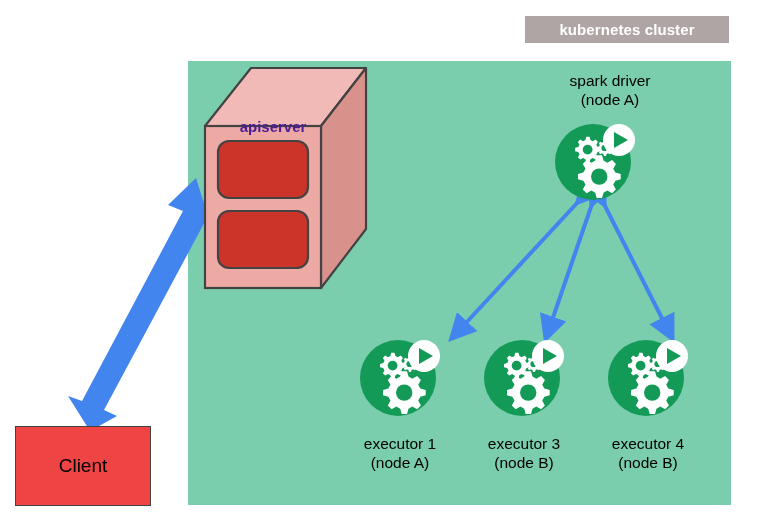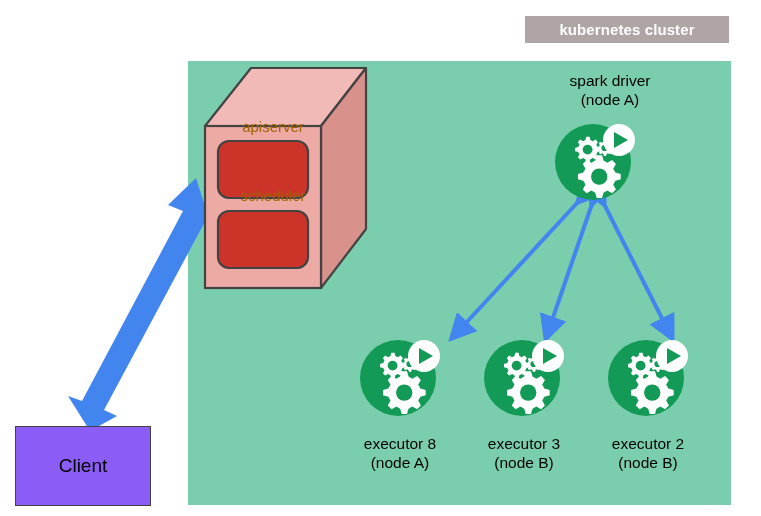--- a/index.html
+++ b/index.html
@@ -23,30 +23,30 @@
 
   
   .cluster-panel{
     position:absolute;left:188px;top:53px;width:543px;height:444px;
     background:#7acead;
   }
 
   
   .client-box{
     position:absolute;left:15px;top:418px;width:134px;height:78px;
-    background:#8b5cf6;border:1.5px solid #434343;
+    background:#ef4444;border:1.5px solid #434343;
     display:flex;align-items:center;justify-content:center;
     font-size:19px;color:#000000;
   }
 
   
   .cube{position:absolute;left:203px;top:58px;width:165px;height:225px;}
   .cube svg{display:block;}
   .cube-label{
-    position:absolute;color:#a16207;font-size:15px;font-weight:normal;
+    position:absolute;color:#4c1d95;font-size:15px;font-weight:bold;
     width:120px;text-align:center;left:10px;
   }
   .lbl-apiserver{top:52px;}
   .lbl-scheduler{top:121px;}
 
   
   .node-label{
     position:absolute;text-align:center;font-size:15.5px;color:#000000;
     line-height:19px;white-space:pre-line;
   }
@@ -112,21 +112,20 @@
 
       <path d="M118,60 L163,2 L163,163 L118,222 Z" fill="#d9918c" stroke="#434343" stroke-width="2.2" stroke-linejoin="round"></path>
 
       <rect x="2" y="60" width="116" height="162" fill="#eda9a4" stroke="#434343" stroke-width="2.2"></rect>
 
       <rect x="15" y="75" width="90" height="57" rx="11" ry="11" fill="#cc3429" stroke="#434343" stroke-width="2.2"></rect>
 
       <rect x="15" y="145" width="90" height="57" rx="11" ry="11" fill="#cc3429" stroke="#434343" stroke-width="2.2"></rect>
     </svg>
     <div class="cube-label lbl-apiserver">apiserver</div>
-    <div class="cube-label lbl-scheduler">scheduler</div>
   </div>
 
   <div class="node-label lbl-driver">spark driver
 (node A)</div>
 
   <div class="node-icon driver-icon">
     <svg width="84" height="84" viewBox="0 0 84 84">
       <circle cx="40" cy="44" r="38" fill="#139a57"></circle>
 
       <g fill="#ffffff">
@@ -165,21 +164,21 @@
       <g fill="#ffffff">
         <path d="M25,56 l5.3,-1.5 l2.2,-3.8 l-2.7,-4.8 l3.8,-3.8 l4.8,2.7 l3.8,-2.2 l1.5,-5.3 l5.3,0 l1.5,5.3 l3.8,2.2 l4.8,-2.7 l3.8,3.8 l-2.7,4.8 l2.2,3.8 l5.3,1.5 l0,5.3 l-5.3,1.5 l-2.2,3.8 l2.7,4.8 l-3.8,3.8 l-4.8,-2.7 l-3.8,2.2 l-1.5,5.3 l-5.3,0 l-1.5,-5.3 l-3.8,-2.2 l-4.8,2.7 l-3.8,-3.8 l2.7,-4.8 l-2.2,-3.8 l-5.3,-1.5 Z"></path>
         <circle cx="46.2" cy="58.6" r="8.2" fill="#139a57"></circle>
       </g>
       <g>
         <circle cx="66" cy="22" r="16" fill="#ffffff"></circle>
         <path d="M61,14 L75,22 L61,30 Z" fill="#139a57"></path>
       </g>
     </svg>
   </div>
-  <div class="node-label lbl-exec1">executor 8
+  <div class="node-label lbl-exec1">executor 1
 (node A)</div>
 
   <div class="node-icon exec2-icon">
     <svg width="84" height="84" viewBox="0 0 84 84">
       <circle cx="40" cy="44" r="38" fill="#139a57"></circle>
       <g fill="#ffffff">
         <path d="M22,30 l3.2,-0.9 l1.3,-2.3 l-1.6,-2.9 l2.3,-2.3 l2.9,1.6 l2.3,-1.3 l0.9,-3.2 l3.2,0 l0.9,3.2 l2.3,1.3 l2.9,-1.6 l2.3,2.3 l-1.6,2.9 l1.3,2.3 l3.2,0.9 l0,3.2 l-3.2,0.9 l-1.3,2.3 l1.6,2.9 l-2.3,2.3 l-2.9,-1.6 l-2.3,1.3 l-0.9,3.2 l-3.2,0 l-0.9,-3.2 l-2.3,-1.3 l-2.9,1.6 l-2.3,-2.3 l1.6,-2.9 l-1.3,-2.3 l-3.2,-0.9 Z"></path>
         <circle cx="34.6" cy="31.6" r="4.9" fill="#139a57"></circle>
       </g>
       <g fill="#ffffff">
@@ -213,20 +212,20 @@
       <g fill="#ffffff">
         <path d="M25,56 l5.3,-1.5 l2.2,-3.8 l-2.7,-4.8 l3.8,-3.8 l4.8,2.7 l3.8,-2.2 l1.5,-5.3 l5.3,0 l1.5,5.3 l3.8,2.2 l4.8,-2.7 l3.8,3.8 l-2.7,4.8 l2.2,3.8 l5.3,1.5 l0,5.3 l-5.3,1.5 l-2.2,3.8 l2.7,4.8 l-3.8,3.8 l-4.8,-2.7 l-3.8,2.2 l-1.5,5.3 l-5.3,0 l-1.5,-5.3 l-3.8,-2.2 l-4.8,2.7 l-3.8,-3.8 l2.7,-4.8 l-2.2,-3.8 l-5.3,-1.5 Z"></path>
         <circle cx="46.2" cy="58.6" r="8.2" fill="#139a57"></circle>
       </g>
       <g>
         <circle cx="66" cy="22" r="16" fill="#ffffff"></circle>
         <path d="M61,14 L75,22 L61,30 Z" fill="#139a57"></path>
       </g>
     </svg>
   </div>
-  <div class="node-label lbl-exec3">executor 2
+  <div class="node-label lbl-exec3">executor 4
 (node B)</div>
 
   <div class="client-box">
     <span>Client</span>
   </div>
 
 </div>
 
 </body></html>

